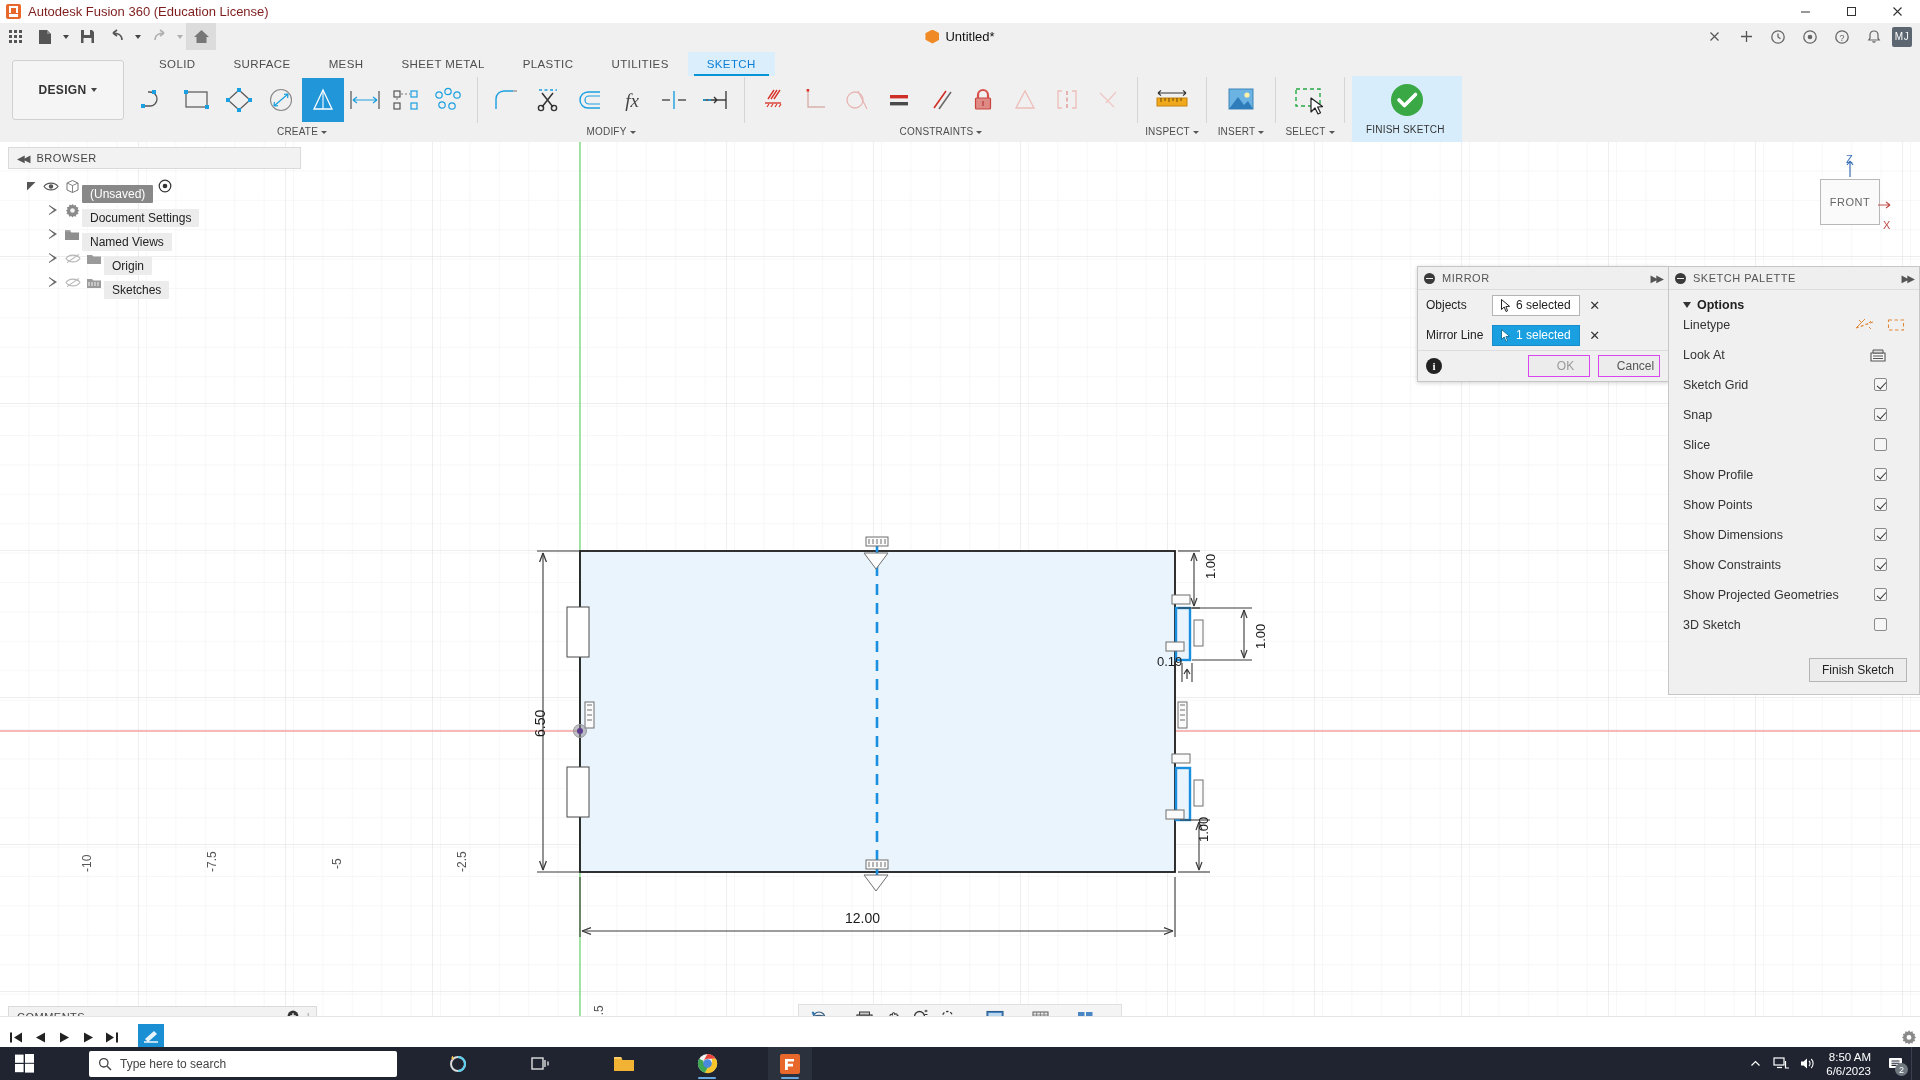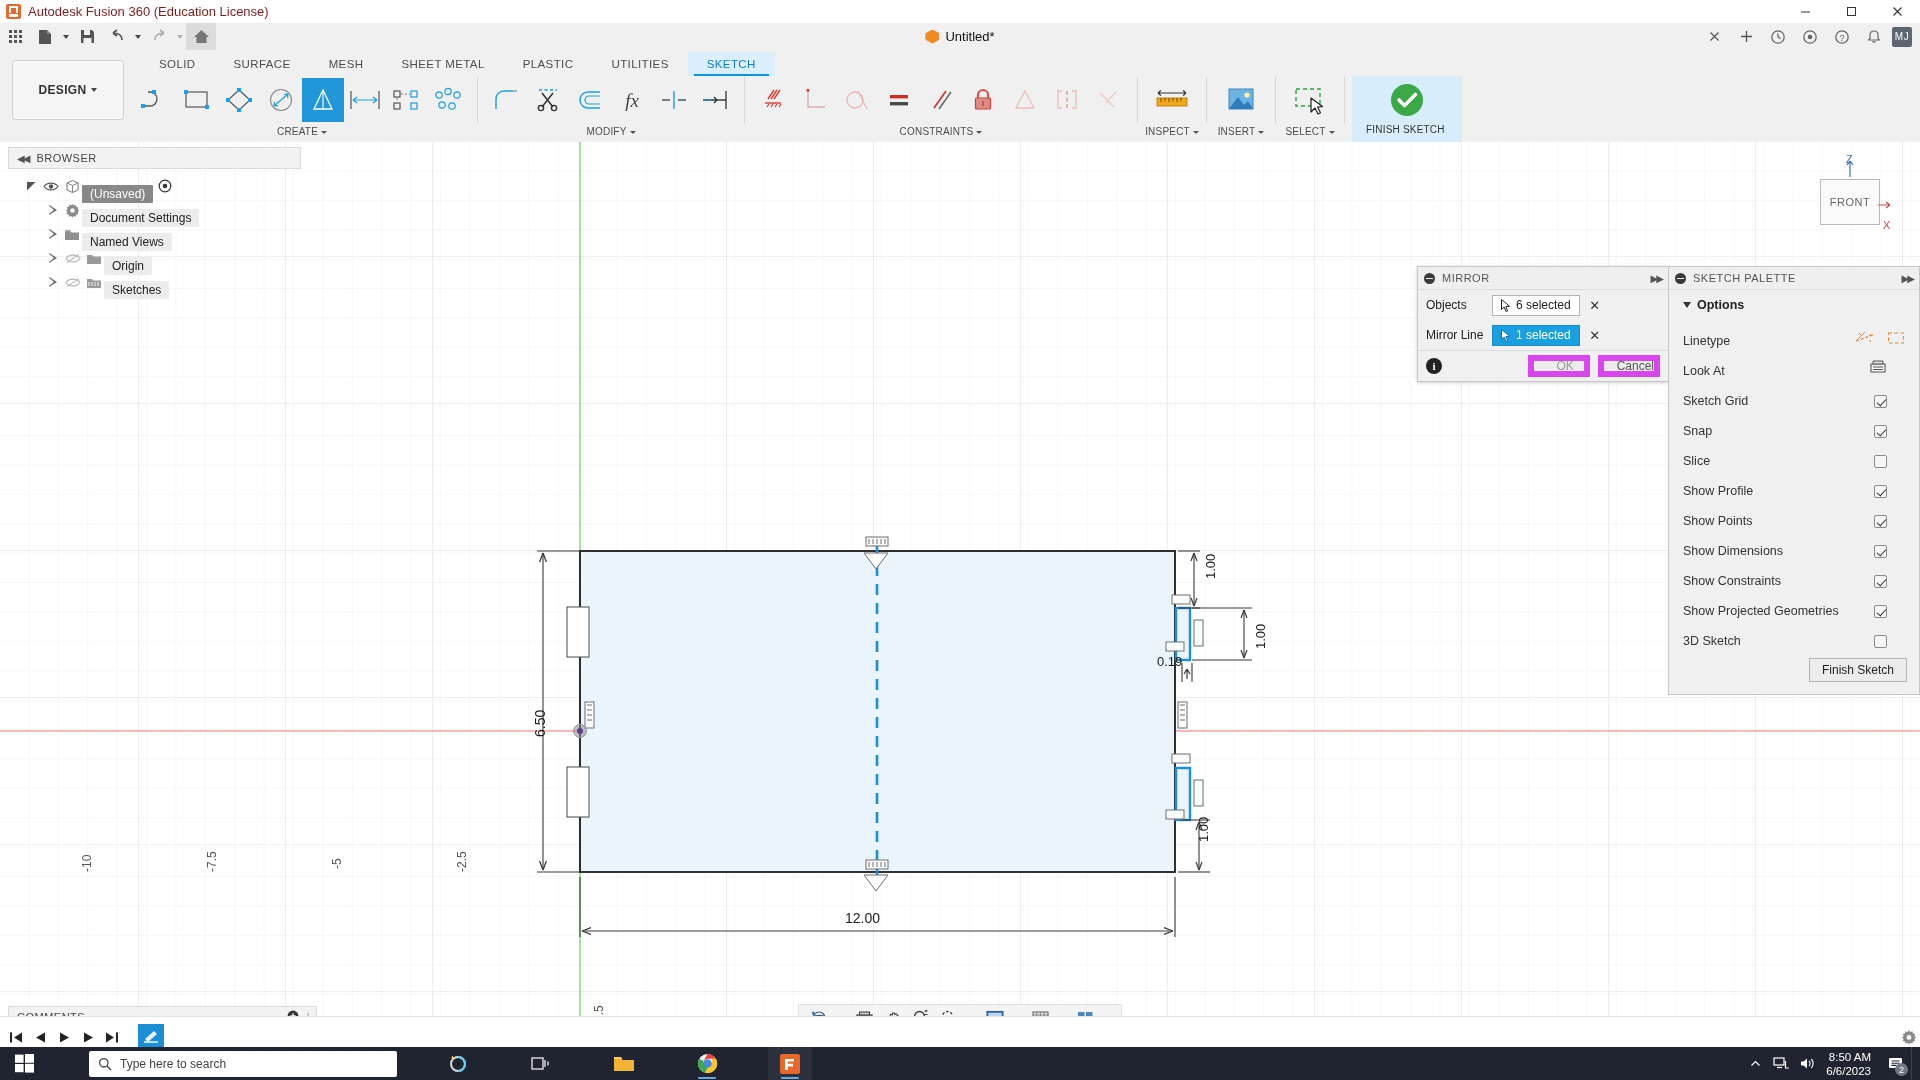--- a/index.html
+++ b/index.html
@@ -91,28 +91,28 @@
   .dot-btn{width:11px;height:11px;border-radius:50%;background:#3a3a3a;position:relative;flex:none;}
   .dot-btn:after{content:"";position:absolute;left:2px;top:5px;width:7px;height:1.5px;background:#f0f0f0;}
   .dbl-right{margin-left:auto;font-size:10px;color:#555;letter-spacing:-2px;}
   .dlg-row{height:30px;display:flex;align-items:center;padding:0 8px;gap:8px;}
   .dlg-lbl{font-size:12px;color:#222;width:58px;}
   .selbtn{height:21px;min-width:84px;border:1px solid #b4b4b4;background:#fff;display:flex;align-items:center;gap:5px;padding:0 8px;font-size:12px;color:#222;box-sizing:border-box;}
   .selbtn.on{background:#1a9fe0;border-color:#1a8ccb;color:#fff;}
   .xbtn{font-size:13px;color:#333;width:14px;text-align:center;}
   .dlg-foot{height:30px;border-top:1px solid #dcdcdc;display:flex;align-items:center;padding:0 8px;gap:8px;}
   .infob{width:16px;height:16px;border-radius:50%;background:#222;color:#fff;font-size:11px;font-weight:bold;display:flex;align-items:center;justify-content:center;font-family:"Liberation Serif",serif;}
-  .btn{height:22px;min-width:62px;border:6px solid #d946ef;background:#ececec;font-size:12px;color:#555;display:flex;align-items:center;justify-content:center;box-sizing:border-box;padding-left:13px;}
+  .btn{height:22px;min-width:62px;border:1px solid #d946ef;background:#ececec;font-size:12px;color:#555;display:flex;align-items:center;justify-content:center;box-sizing:border-box;padding-left:13px;}
   .btn.ok{color:#9a9a9a;}
 
   
   .palette{position:absolute;background:#f0f0f0;border:1px solid #c6c6c6;}
   .pal-sec{font-size:12.5px;font-weight:bold;color:#222;padding:8px 0 6px 14px;display:flex;align-items:center;gap:6px;}
   .pal-sec .c{width:0;height:0;border-left:4.5px solid transparent;border-right:4.5px solid transparent;border-top:6px solid #333;}
-  .pal-row{height:30px;display:flex;align-items:flex-end;padding:0 14px;}
+  .pal-row{height:30px;display:flex;align-items:flex-start;padding:0 14px;}
   .pal-lbl{font-size:12.5px;color:#333;flex:1;}
   .cb{width:13px;height:13px;border:1px solid #8b8b8b;background:#f6f6f6;border-radius:2px;box-sizing:border-box;position:relative;}
   .cb.on:after{content:"";position:absolute;left:3.5px;top:0.5px;width:4px;height:8px;border:solid #333;border-width:0 1.8px 1.8px 0;transform:rotate(42deg);}
   .pal-foot{padding:10px 12px 12px 0;display:flex;justify-content:flex-end;}
   .fsbtn{height:22px;padding:0 12px;border:1px solid #b4b4b4;background:#ececec;font-size:12px;color:#222;display:flex;align-items:center;}
 
   
   .comments{position:absolute;left:8px;bottom:52px;width:293px;height:20px;background:#f2f2f2;border:1px solid #dadada;display:flex;align-items:center;padding:0 6px 0 8px;font-size:11px;color:#444;letter-spacing:.5px;}
 
   

